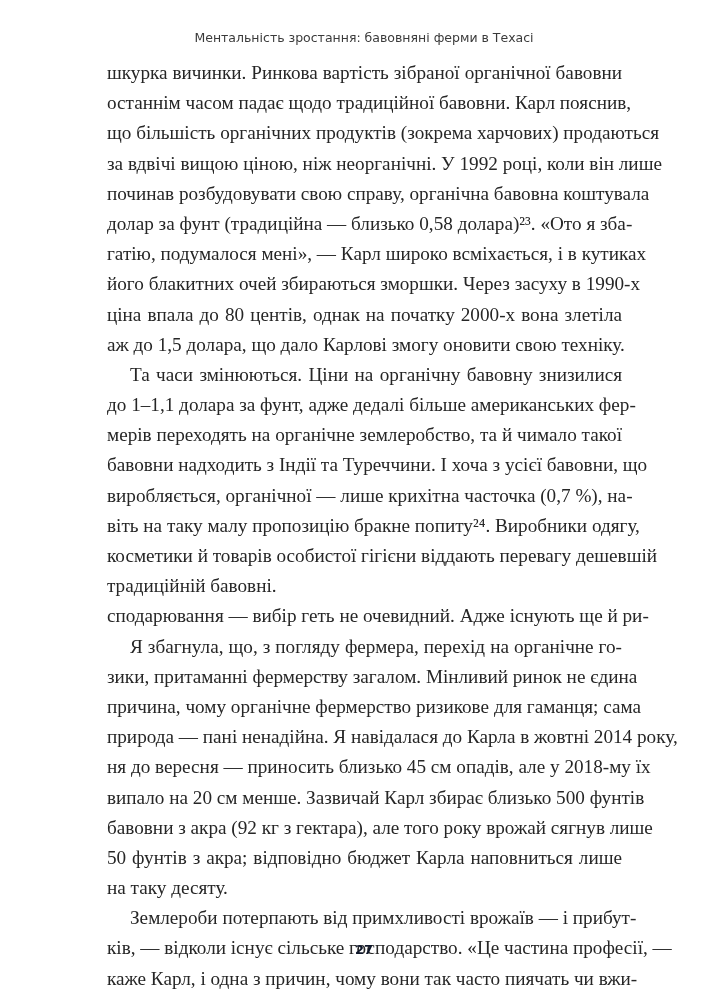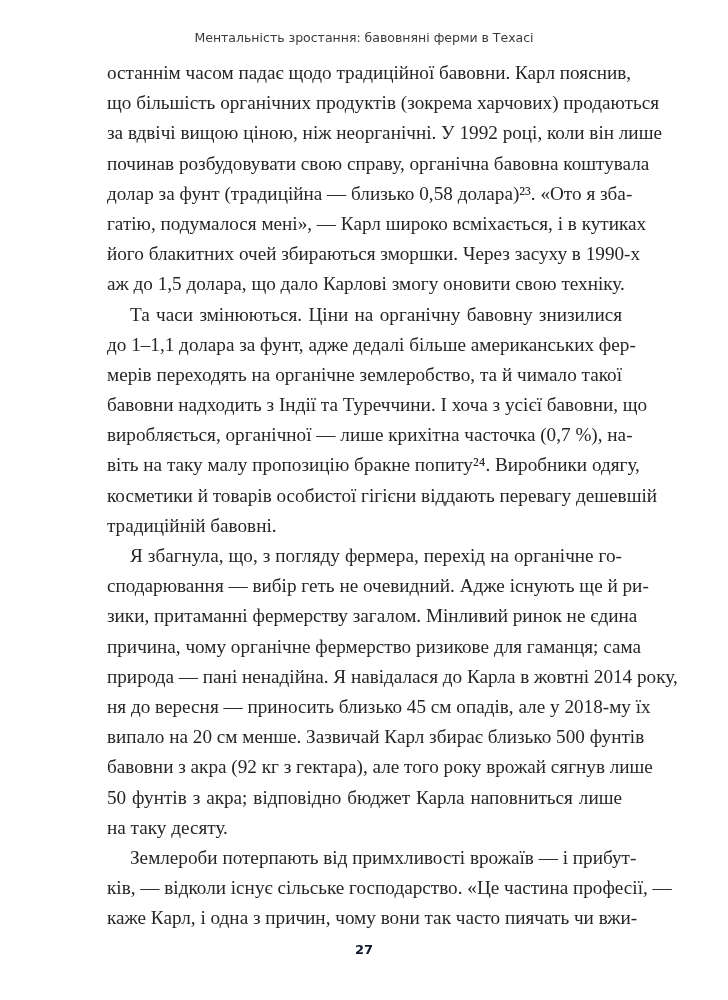--- a/index.html
+++ b/index.html
@@ -22,42 +22,44 @@
     }
   </style>
 </head>
 <body>
 
 <div class="page">
   <div class="running-head">Ментальність зростання: бавовняні ферми в Техасі</div>
 
   <div class="body-text">
     <div>
+      <span class="line">шкурка вичинки. Ринкова вартість зібраної органічної бавовни</span>
       <span class="line">останнім часом падає щодо традиційної бавовни. Карл пояснив,</span>
       <span class="line">що більшість органічних продуктів (зокрема харчових) продаються</span>
       <span class="line">за вдвічі вищою ціною, ніж неорганічні. У 1992 році, коли він лише</span>
       <span class="line">починав розбудовувати свою справу, органічна бавовна коштувала</span>
       <span class="line">долар за фунт (традиційна — близько 0,58 долара)²³. «Ото я зба-</span>
       <span class="line">гатію, подумалося мені», — Карл широко всміхається, і в кутиках</span>
       <span class="line">його блакитних очей збираються зморшки. Через засуху в 1990-х</span>
+      <span class="line">ціна впала до 80 центів, однак на початку 2000-х вона злетіла</span>
       <span class="line last">аж до 1,5 долара, що дало Карлові змогу оновити свою техніку.</span>
     </div>
     <div>
       <span class="line indent">Та часи змінюються. Ціни на органічну бавовну знизилися</span>
       <span class="line">до 1–1,1 долара за фунт, адже дедалі більше американських фер-</span>
       <span class="line">мерів переходять на органічне землеробство, та й чимало такої</span>
       <span class="line">бавовни надходить з Індії та Туреччини. І хоча з усієї бавовни, що</span>
       <span class="line">виробляється, органічної — лише крихітна часточка (0,7 %), на-</span>
       <span class="line">віть на таку малу пропозицію бракне попиту²⁴. Виробники одягу,</span>
       <span class="line">косметики й товарів особистої гігієни віддають перевагу дешевшій</span>
       <span class="line last">традиційній бавовні.</span>
     </div>
     <div>
+      <span class="line">сподарювання — вибір геть не очевидний. Адже існують ще й ри-</span>
       <span class="line indent">Я збагнула, що, з погляду фермера, перехід на органічне го-</span>
-      <span class="line">сподарювання — вибір геть не очевидний. Адже існують ще й ри-</span>
       <span class="line">зики, притаманні фермерству загалом. Мінливий ринок не єдина</span>
       <span class="line">причина, чому органічне фермерство ризикове для гаманця; сама</span>
       <span class="line">природа — пані ненадійна. Я навідалася до Карла в жовтні 2014 року,</span>
       <span class="line">ня до вересня — приносить близько 45 см опадів, але у 2018-му їх</span>
       <span class="line">випало на 20 см менше. Зазвичай Карл збирає близько 500 фунтів</span>
       <span class="line">бавовни з акра (92 кг з гектара), але того року врожай сягнув лише</span>
       <span class="line">50 фунтів з акра; відповідно бюджет Карла наповниться лише</span>
       <span class="line last">на таку десяту.</span>
     </div>
     <div>

